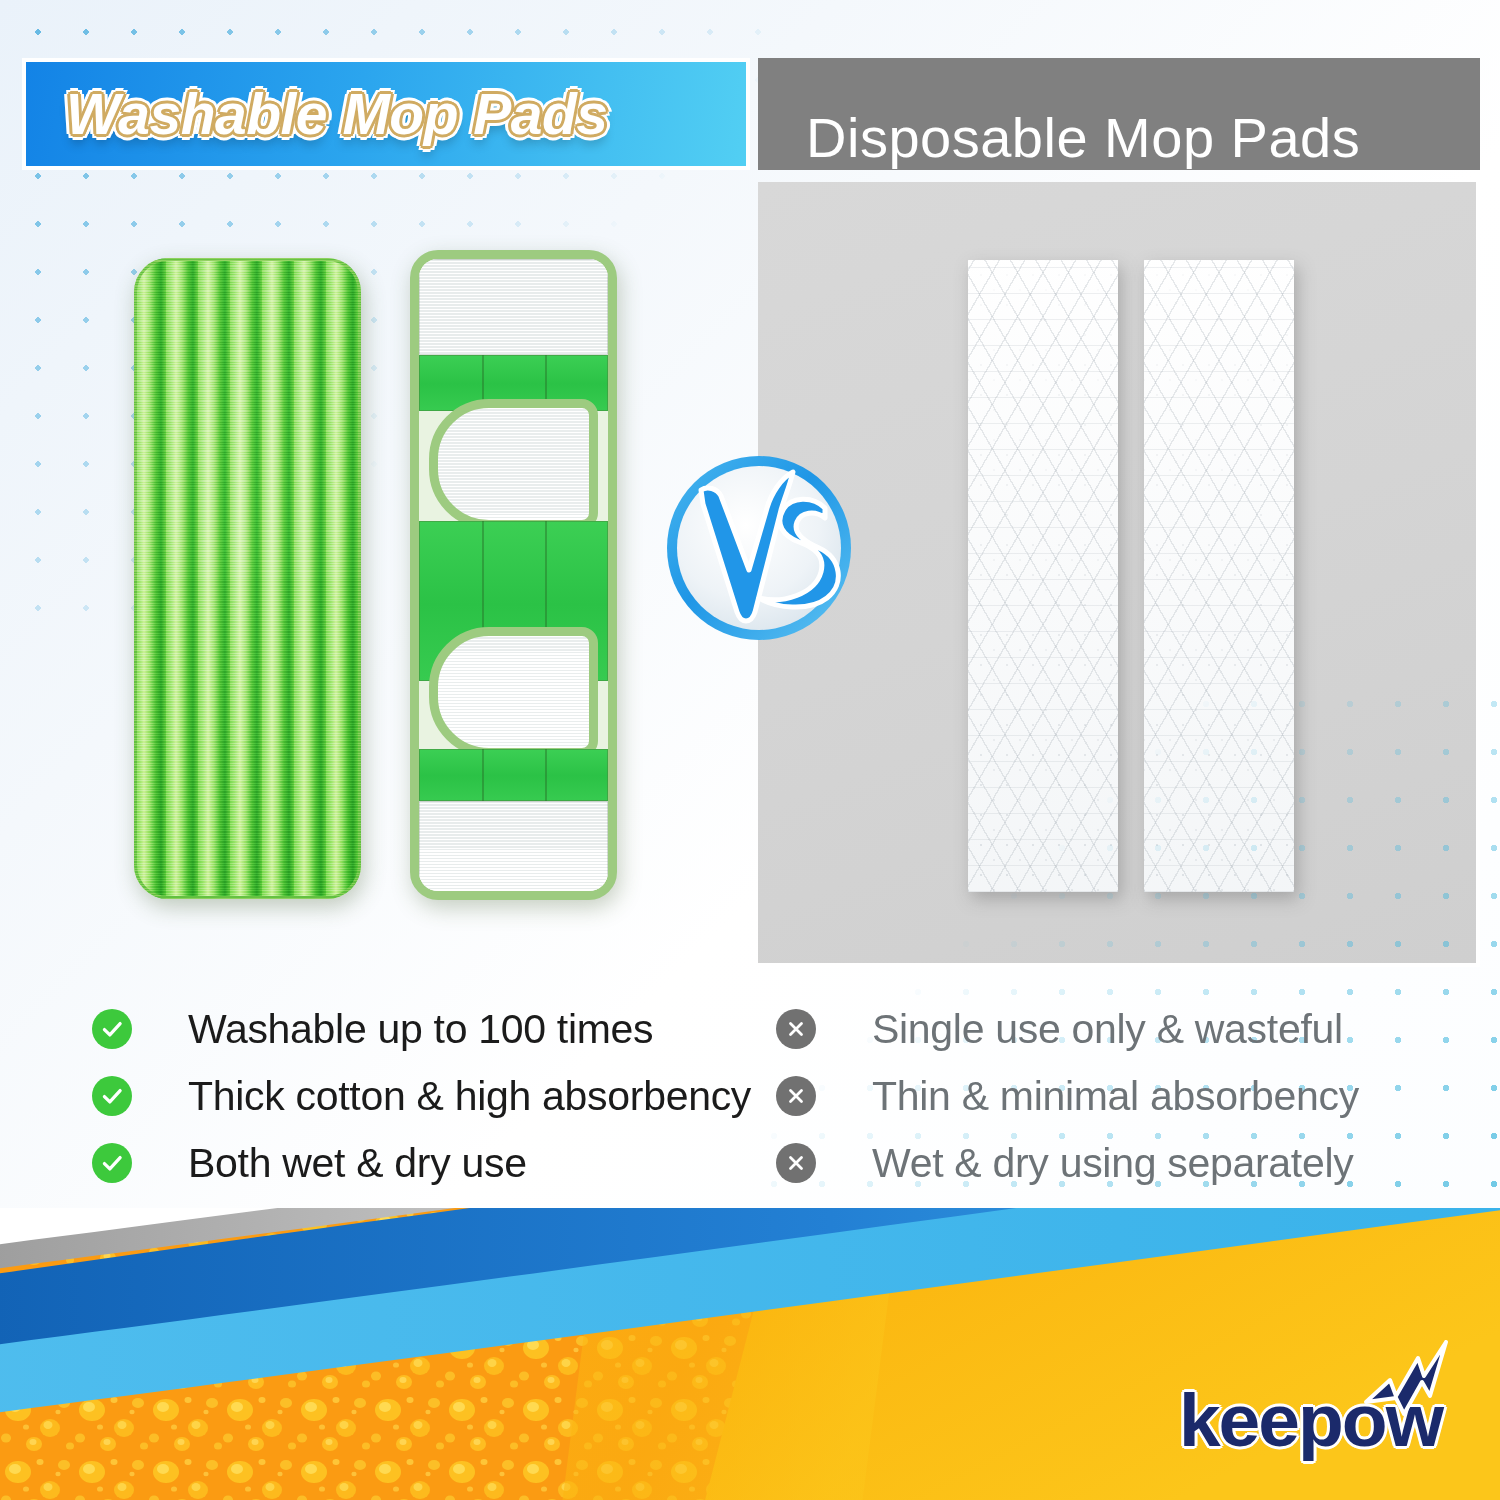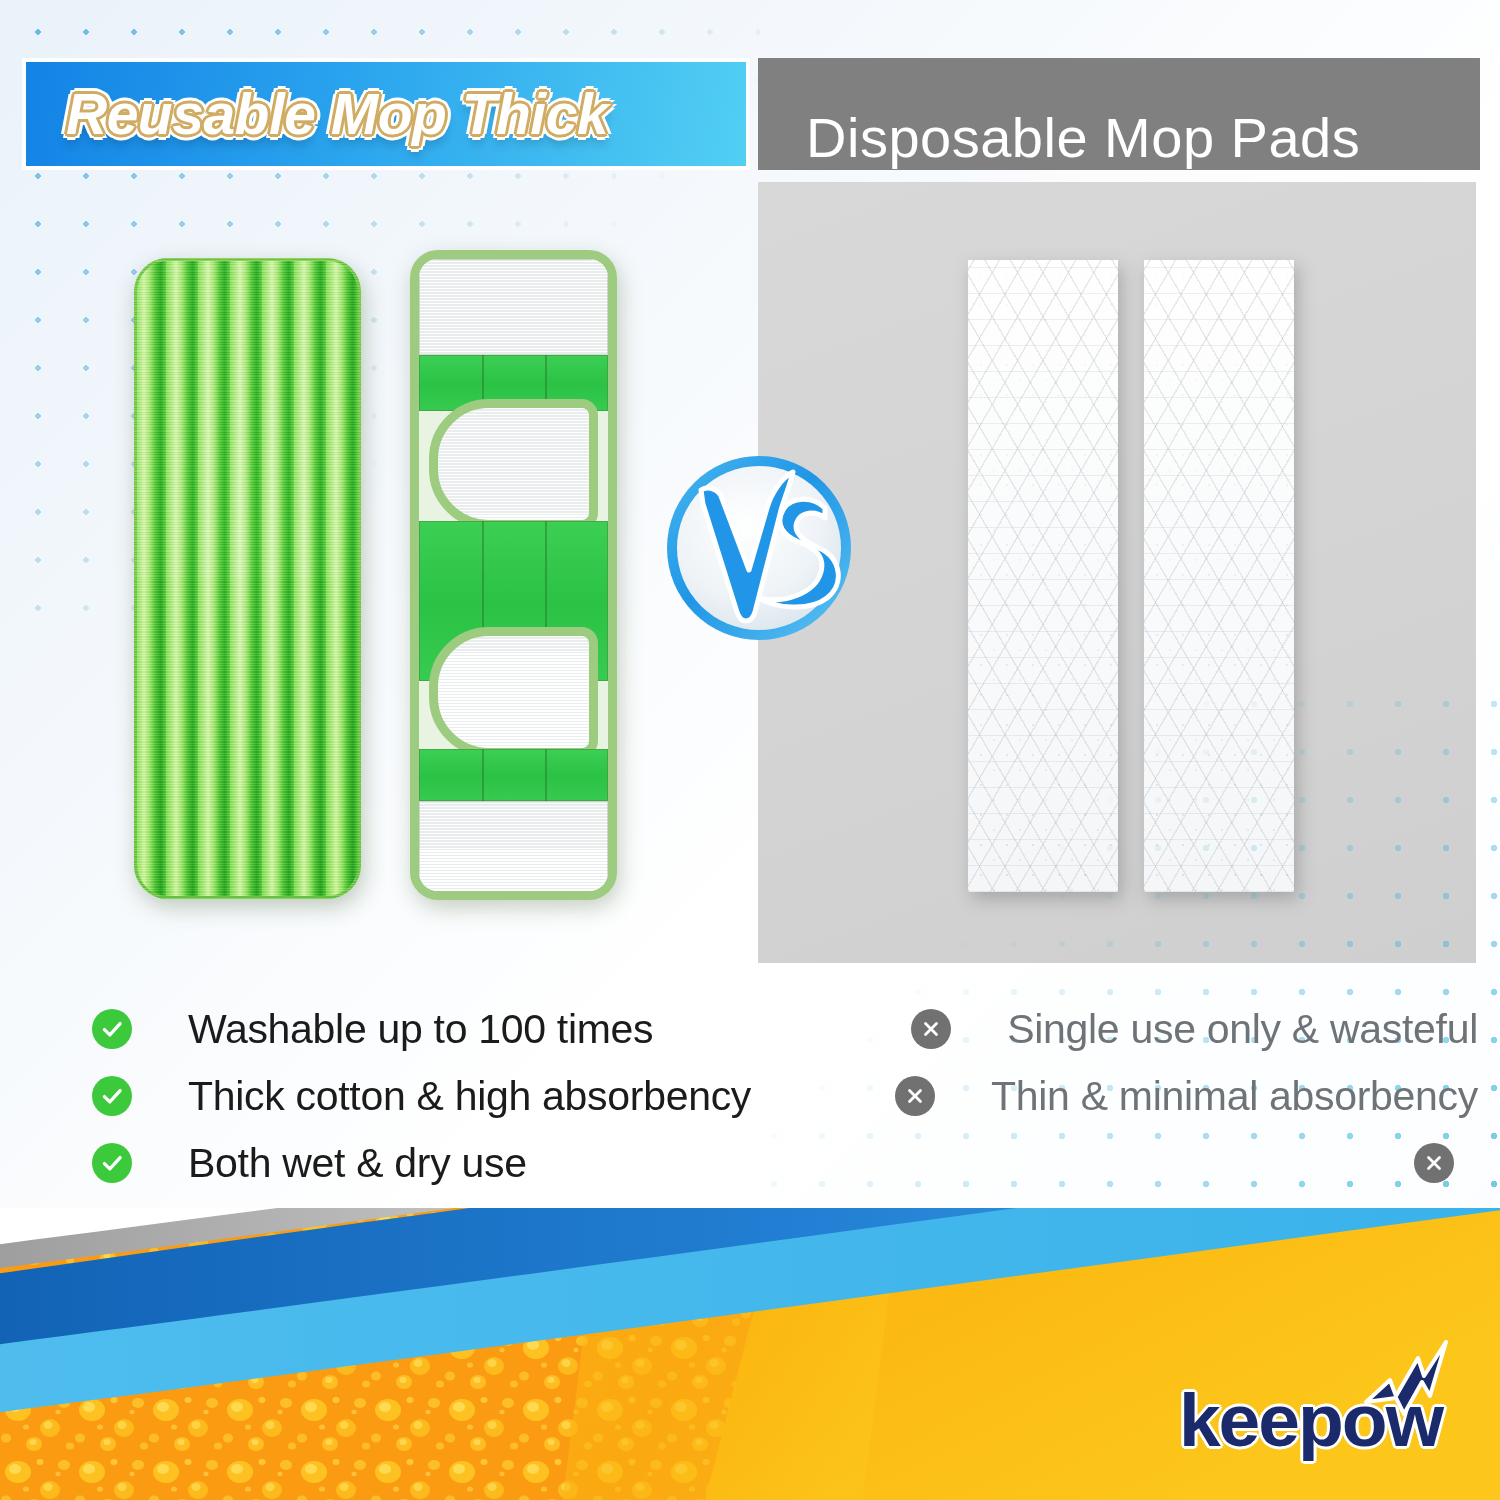--- a/index.html
+++ b/index.html
@@ -186,21 +186,21 @@
     position:absolute; left:663px; top:452px; width:192px; height:192px;
     z-index:20;
   }
 
   
   .bullets{
     position:absolute;
     display:flex; flex-direction:column;
   }
   .bullets-left{ left:92px; top:1000px; width:690px; }
-  .bullets-right{ left:818px; top:1000px; width:660px;align-items:flex-end; }
+  .bullets-right{ left:776px; top:1000px; width:660px; }
 
   .bullet{
     display:flex; align-items:center;
     height:58px;
     margin-bottom:9px;
   }
   .b-icon{
     flex:0 0 auto;
     width:40px; height:40px;
     border-radius:50%;
@@ -265,21 +265,21 @@
       <div class="pb-band pb-white" style="top:542px; height:96px;"></div>
     </div>
   </div>
 
   <div class="gray-panel">
     <div class="dispo dispo-1"></div>
     <div class="dispo dispo-2"></div>
   </div>
 
   <div class="hdr-left">
-    <div class="hdr-left-text">Reusable Mop Thick</div>
+    <div class="hdr-left-text">Washable Mop Pads</div>
   </div>
 
   <div class="hdr-right">
     <div class="hdr-right-text">Disposable Mop Pads</div>
   </div>
 
   <div class="vs-badge">
     <svg viewBox="0 0 192 192" width="192" height="192">
       <defs>
         <radialGradient id="vsdisc" cx="42%" cy="36%" r="72%">
@@ -367,20 +367,21 @@
       </span>
       <span class="b-label">Thin &amp; minimal absorbency</span>
     </div>
 
     <div class="bullet">
       <span class="b-icon no">
         <svg viewBox="0 0 24 24" width="24" height="24">
             <path d="M6.5 6.5 L17.5 17.5 M17.5 6.5 L6.5 17.5" fill="none" stroke="#fff" stroke-width="2.8" stroke-linecap="round"></path>
           </svg>
       </span>
+      <span class="b-label">Wet &amp; dry using separately</span>
     </div>
 
     <div class="bullet">
       <span class="b-icon no">
         <svg viewBox="0 0 24 24" width="24" height="24">
             <path d="M6.5 6.5 L17.5 17.5 M17.5 6.5 L6.5 17.5" fill="none" stroke="#fff" stroke-width="2.8" stroke-linecap="round"></path>
           </svg>
       </span>
       <span class="b-label">Push dirt, debris, hair around</span>
     </div>

